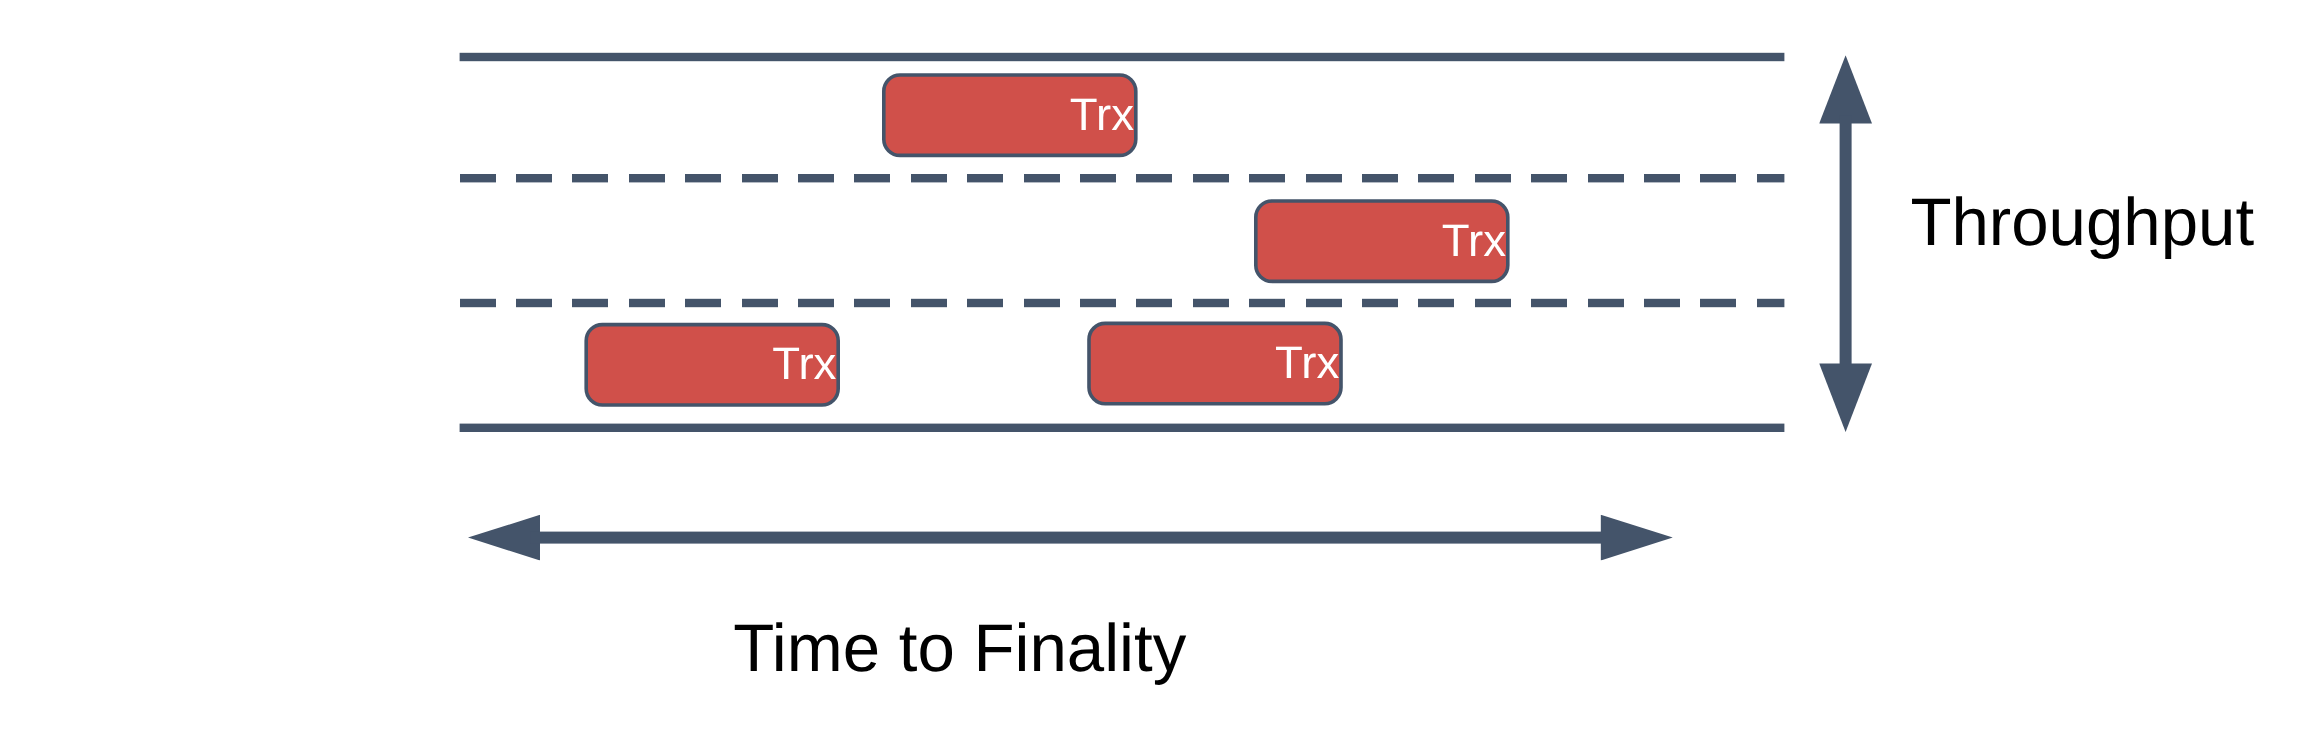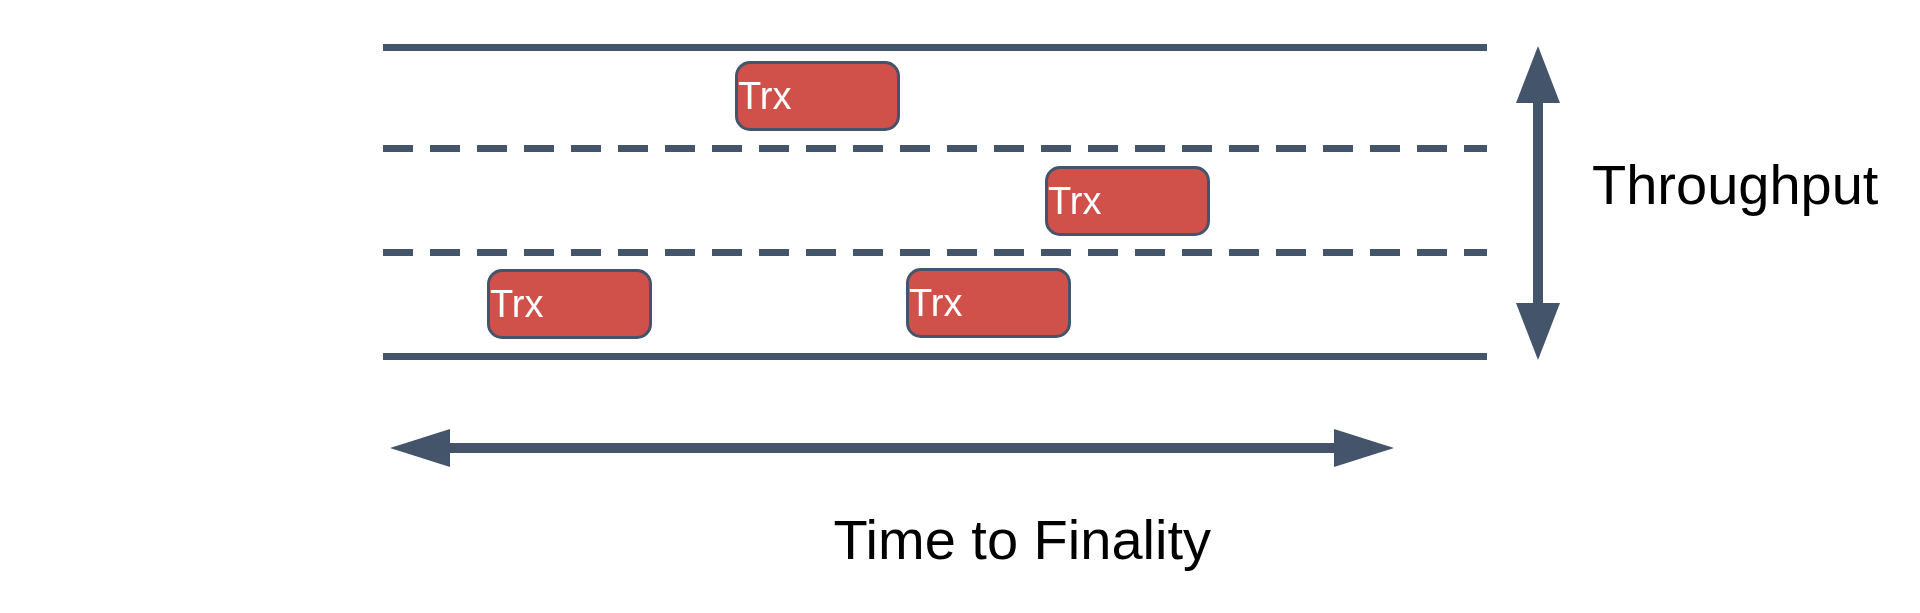--- a/index.html
+++ b/index.html
@@ -30,47 +30,47 @@
   .hline.solid { background: var(--slate); }
   .hline.dashed {
     background: repeating-linear-gradient(
       to right,
       var(--slate) 0px, var(--slate) 30px,
       transparent 30px, transparent 47px
     );
   }
   .trx {
     position: absolute;
-    width: 165px;
+    width: 213px;
     height: 70px;
     background: var(--red);
     border: 3px solid var(--slate);
     border-radius: 15px;
     display: flex;
     align-items: center;
-    justify-content: flex-start;
+    justify-content: flex-end;
   }
   .trx-label {
     color: var(--trx_text);
     font-size: 38px;
     line-height: 38px;
   }
   .arrow-svg { position: absolute; display: block; }
   .arrow-fill { fill: var(--slate); }
   .axis-label {
     position: absolute;
     color: var(--label);
     font-size: 56px;
     line-height: 60px;
     white-space: nowrap;
     text-align: right;
   }
   .axis-label.ttf {
     width: 600px;
-    text-align: right;
+    text-align: left;
   }
 </style>
 </head>
 <body>
 
 <div class="stage">
 
   <div class="hline solid" style="top:44px"></div>
   <div class="hline dashed" style="top:145px"></div>
   <div class="hline dashed" style="top:249px"></div>

